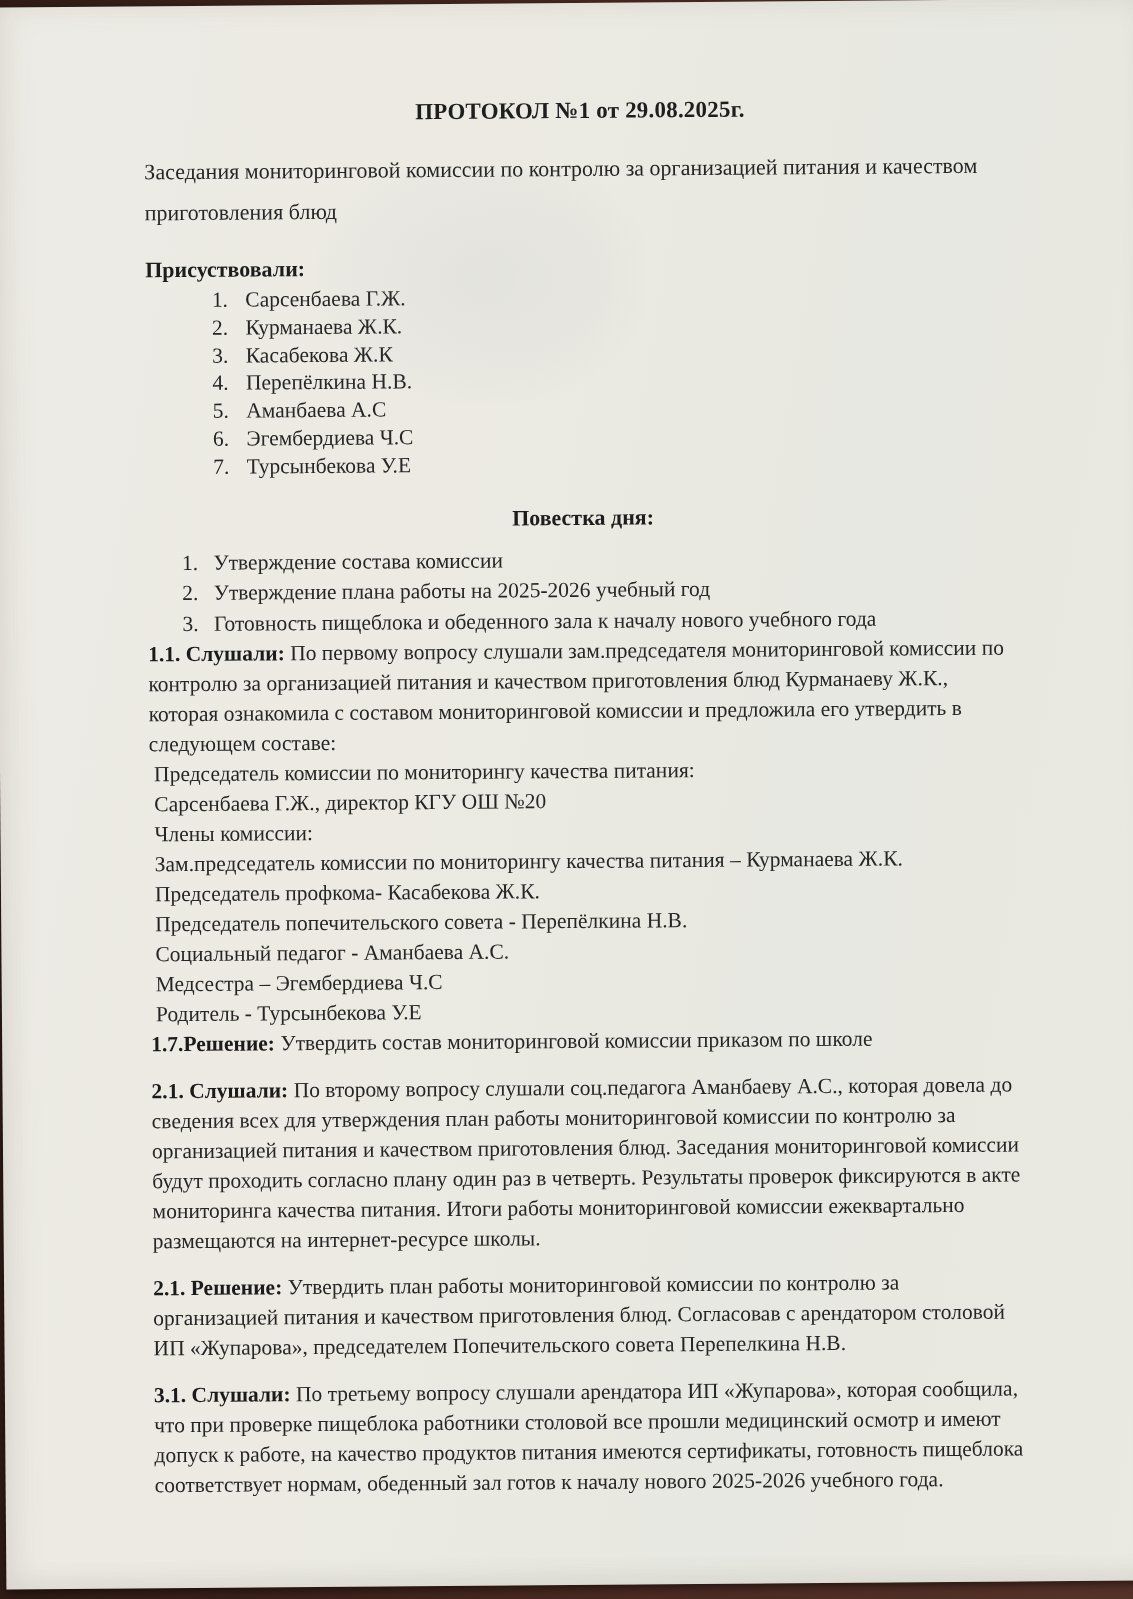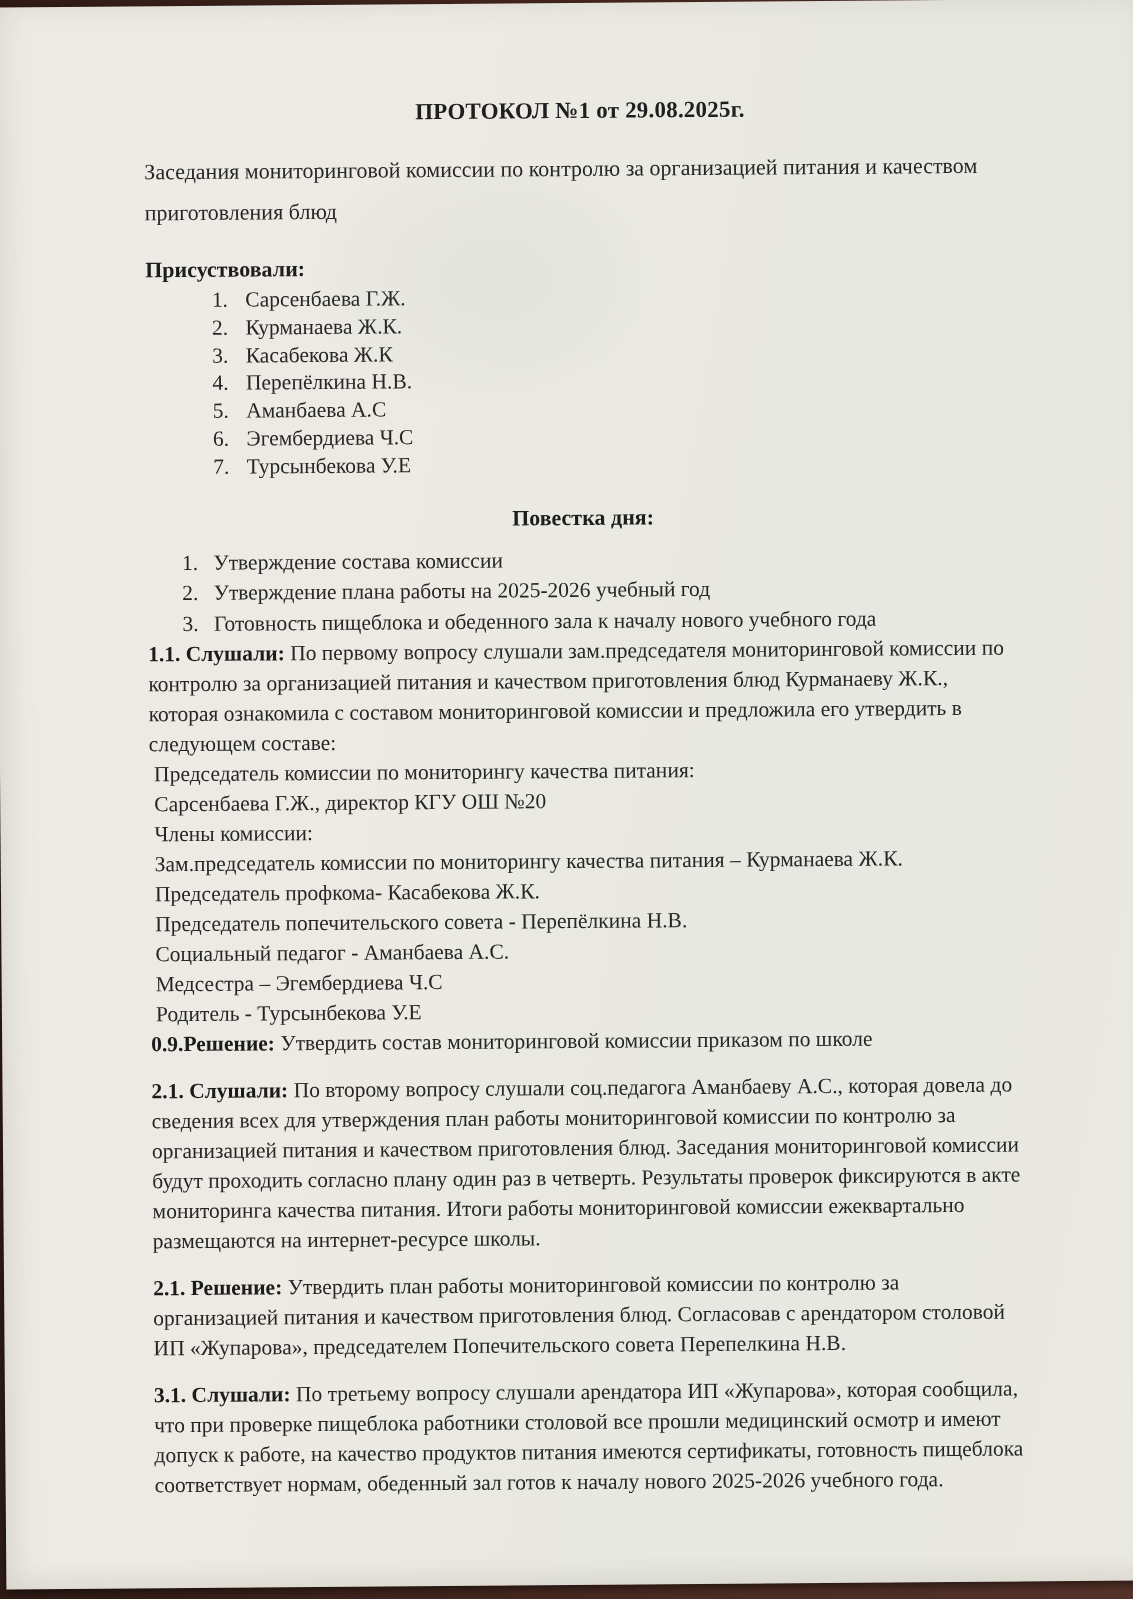--- a/index.html
+++ b/index.html
@@ -133,21 +133,21 @@
       <p>Сарсенбаева Г.Ж., директор КГУ ОШ №20</p>
       <p>Члены комиссии:</p>
       <p>Зам.председатель комиссии по мониторингу качества питания – Курманаева Ж.К.</p>
       <p>Председатель профкома- Касабекова Ж.К.</p>
       <p>Председатель попечительского совета - Перепёлкина Н.В.</p>
       <p>Социальный педагог  - Аманбаева  А.С.</p>
       <p>Медсестра – Эгембердиева Ч.С</p>
       <p>Родитель - Турсынбекова У.Е</p>
     </div>
 
-    <p class="para"><b>0.9.Решение:</b> <span>Утвердить состав мониторинговой комиссии приказом по школе</span></p>
+    <p class="para"><b>1.7.Решение:</b> <span>Утвердить состав мониторинговой комиссии приказом по школе</span></p>
 
     <p class="para gap"><b>2.1. Слушали:</b> <span>По второму вопросу слушали  соц.педагога Аманбаеву А.С., которая довела до сведения всех для утверждения план работы мониторинговой комиссии по контролю за организацией питания и качеством приготовления блюд. Заседания мониторинговой комиссии будут проходить согласно плану один раз в четверть. Результаты проверок фиксируются  в акте мониторинга качества питания. Итоги работы мониторинговой комиссии ежеквартально размещаются на интернет-ресурсе школы.</span></p>
 
     <p class="para gap"><b>2.1. Решение:</b> <span>Утвердить план работы мониторинговой комиссии по контролю за организацией питания и качеством приготовления блюд. Согласовав с арендатором столовой ИП «Жупарова», председателем Попечительского совета Перепелкина Н.В.</span></p>
 
     <p class="para gap"><b>3.1. Слушали:</b> <span>По третьему вопросу слушали арендатора ИП «Жупарова», которая сообщила, что при проверке пищеблока работники столовой все прошли медицинский осмотр и имеют допуск к работе, на качество продуктов питания имеются сертификаты, готовность пищеблока соответствует нормам, обеденный зал готов к началу нового 2025-2026 учебного года.</span></p>
 
   </div>
 </div>
 

